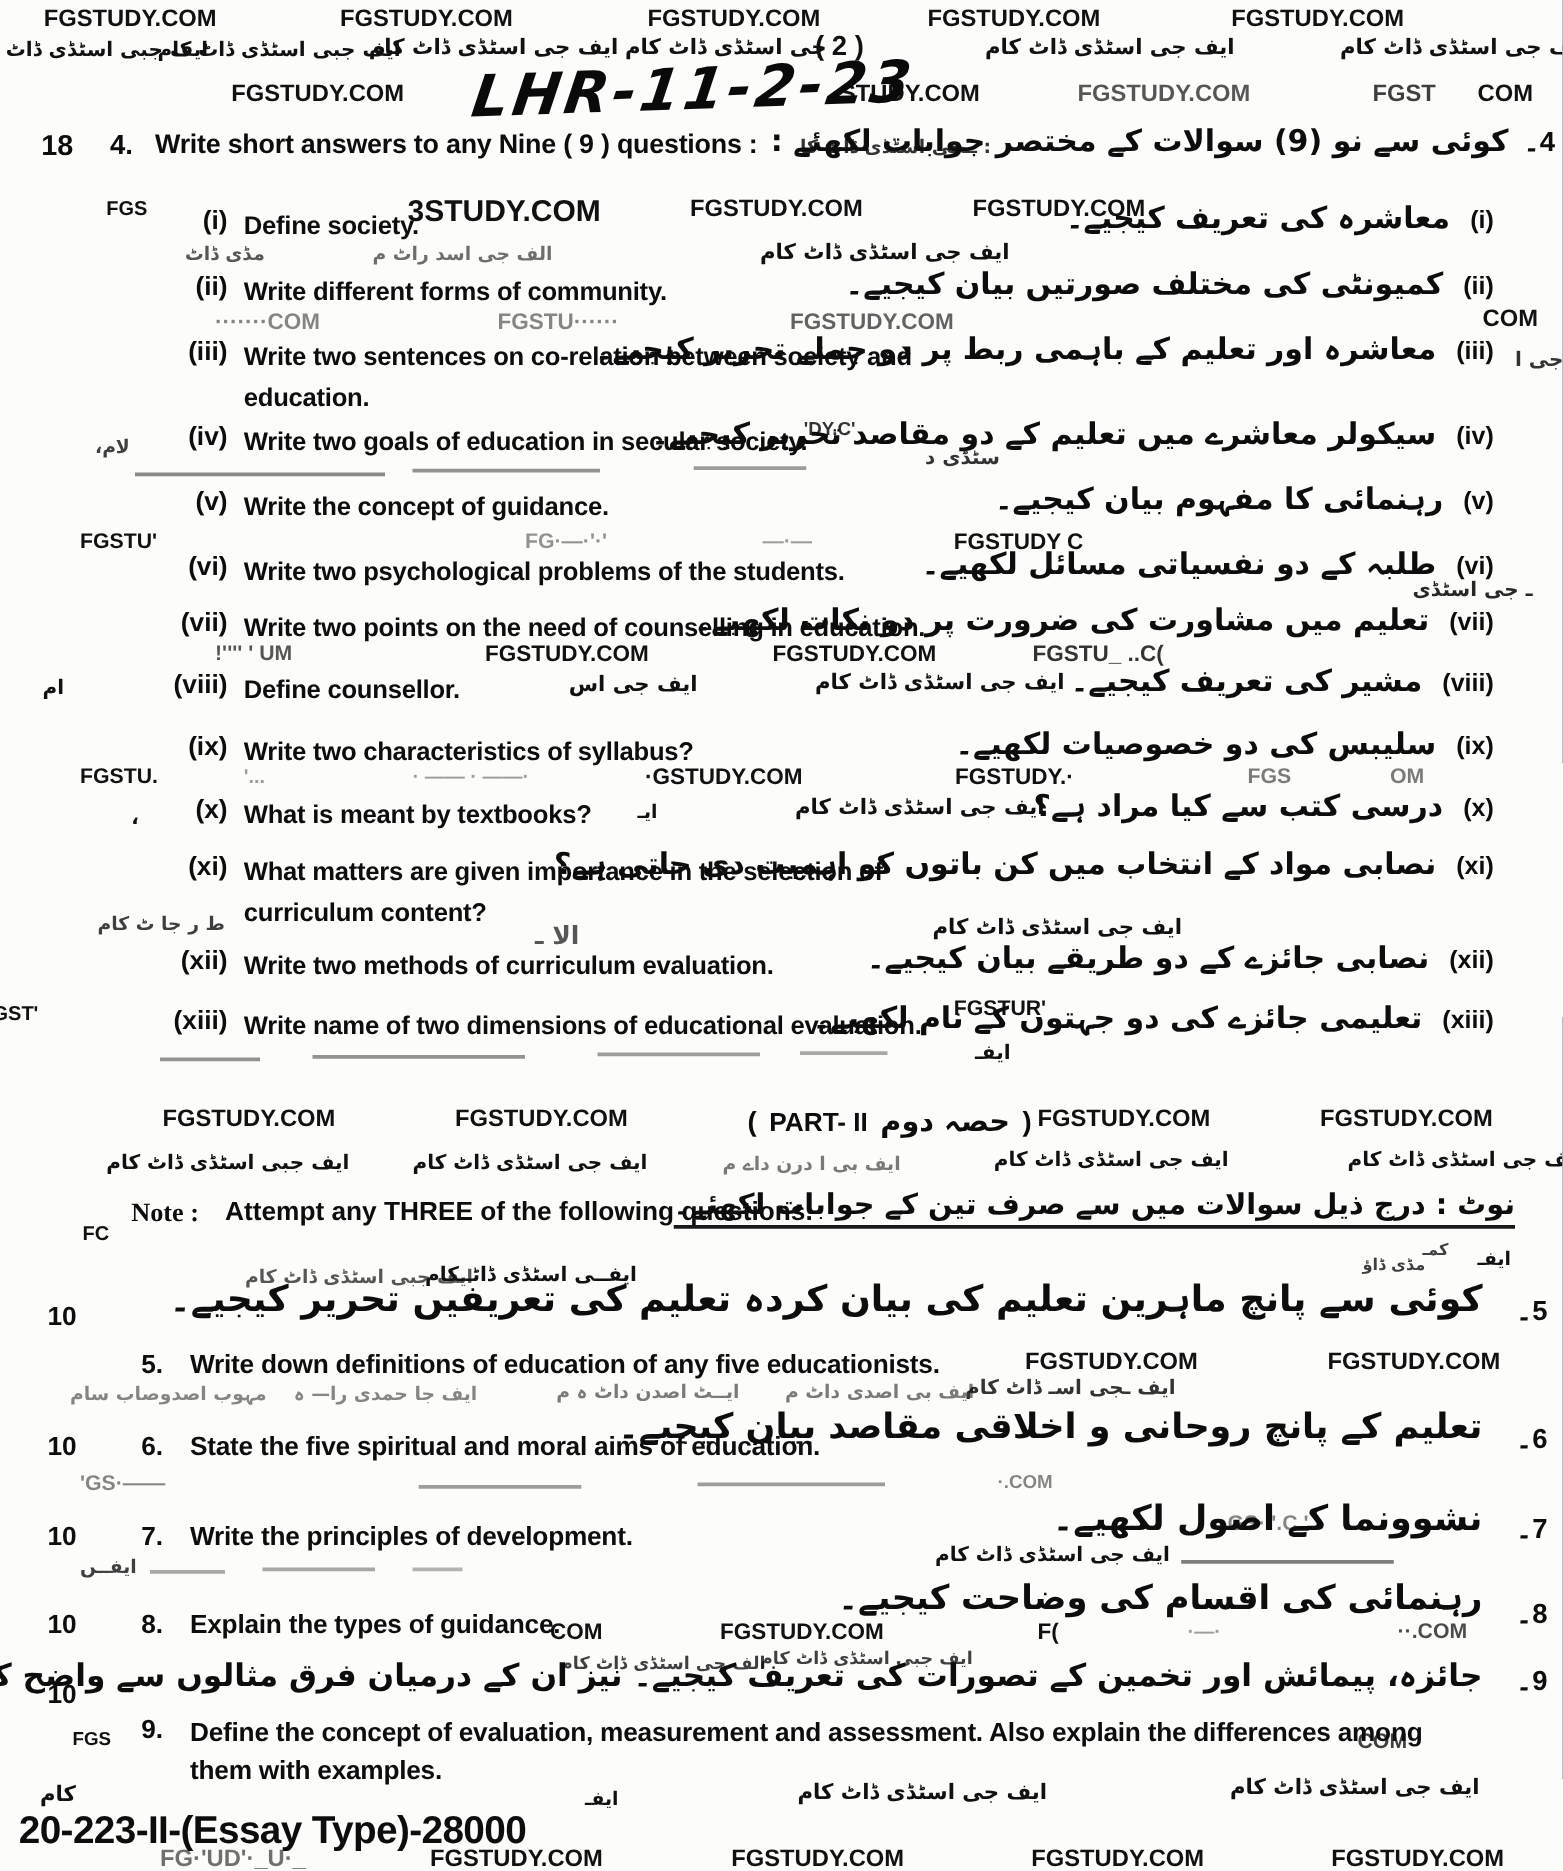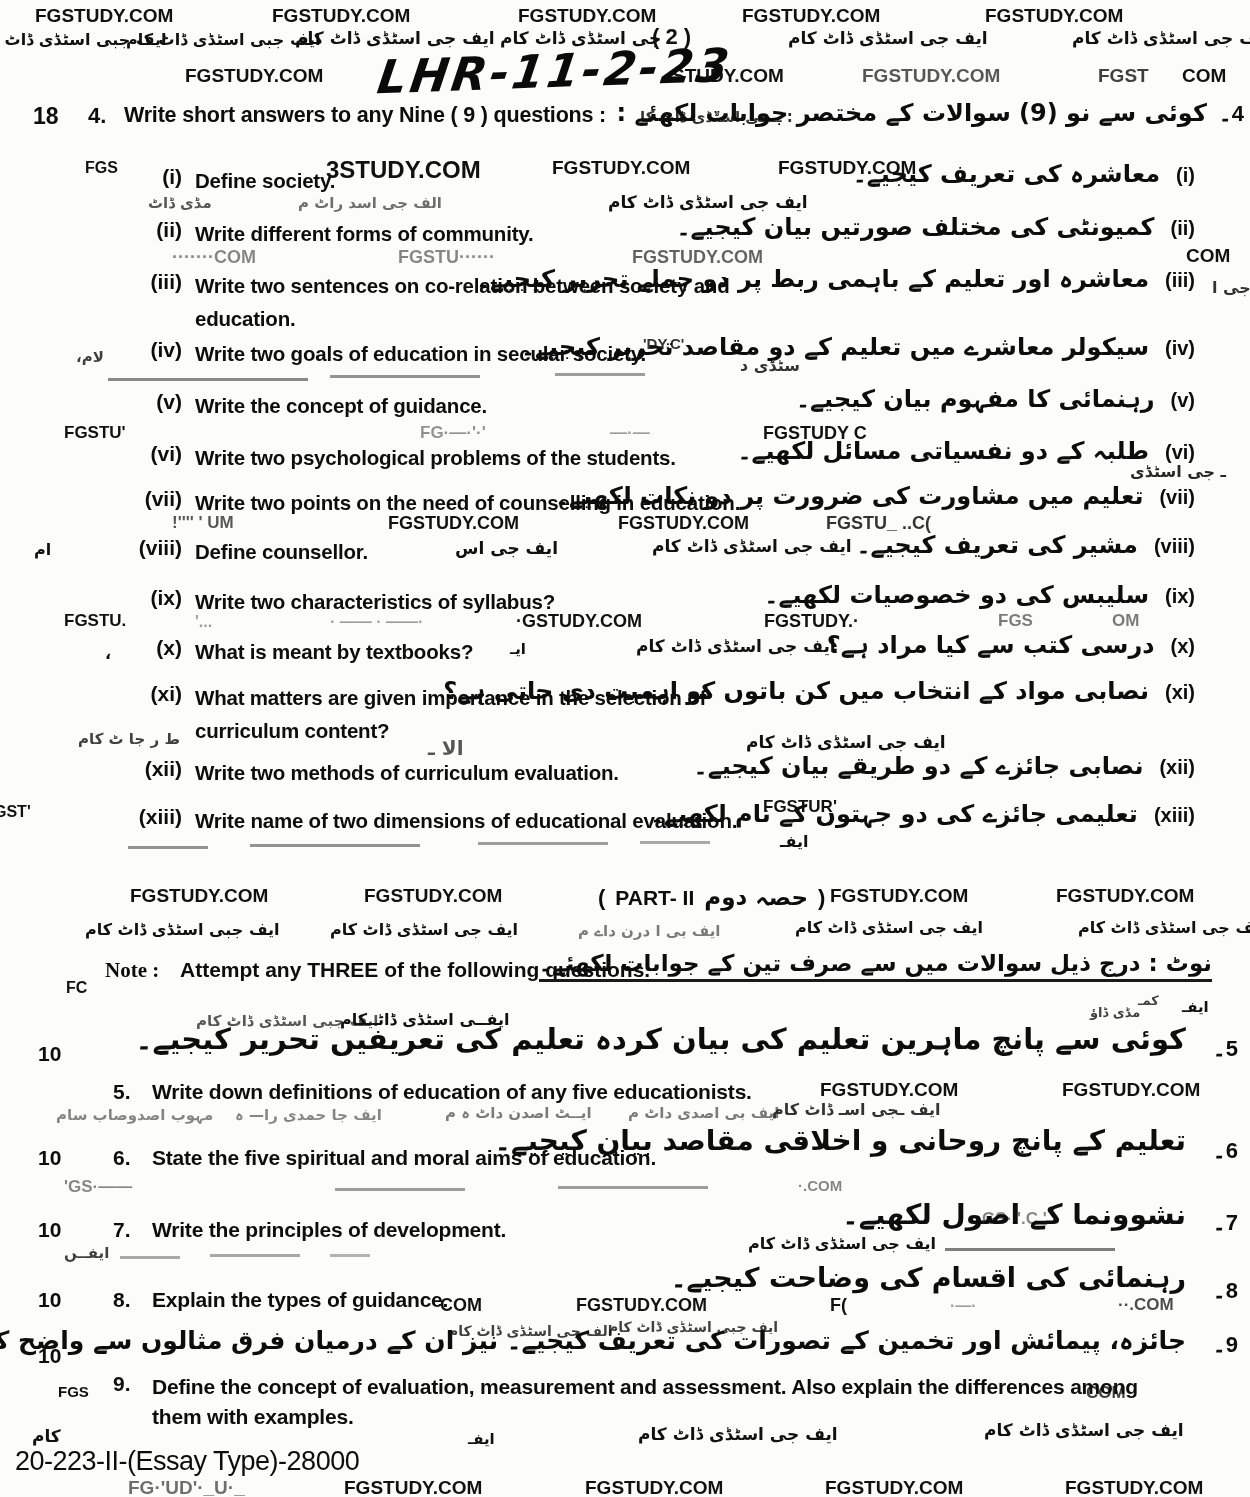--- a/index.html
+++ b/index.html
@@ -33,21 +33,21 @@
   .noterow .nen{position:absolute;left:180px;font-size:21px;font-weight:700;}
   .noterow .nur{position:absolute;right:38px;top:-8px;font-family:"DejaVu Sans",sans-serif;font-size:23px;
                 font-weight:700;direction:rtl;white-space:nowrap;border-bottom:3px solid #1a1a1a;padding-bottom:3px;}
   .p2q{position:absolute;left:0;top:0;right:0;height:0;}
   .p2q .pm{position:absolute;left:38px;font-size:21px;font-weight:700;}
   .p2q .pn{position:absolute;left:113px;font-size:21px;font-weight:700;}
   .p2q .pe{position:absolute;left:152px;font-size:21px;font-weight:700;white-space:nowrap;letter-spacing:-0.2px;}
   .p2q .pe.wrap{white-space:normal;line-height:1.45;}
   .p2q .pu{position:absolute;right:64px;direction:rtl;white-space:nowrap;font-family:"DejaVu Sans",sans-serif;font-weight:700;}
   .p2q .pnu{position:absolute;right:12px;font-size:22px;font-weight:700;direction:ltr;unicode-bidi:bidi-override;}
-  .footer{position:absolute;left:15px;top:1446px;font-size:27px;font-weight:400;letter-spacing:-0.5px;}
+  .footer{position:absolute;left:15px;top:1446px;font-size:31px;font-weight:700;letter-spacing:-0.5px;}
 </style>
 </head>
 <body>
 
 <div class="page">
 
   <div id="frag-layer">
       <span class="frag" style="left: 35px; top: 6px; font-size: 19px;">FGSTUDY.COM</span>
       <span class="frag" style="left: 272px; top: 6px; font-size: 19px;">FGSTUDY.COM</span>
       <span class="frag" style="left: 518px; top: 6px; font-size: 19px;">FGSTUDY.COM</span>

